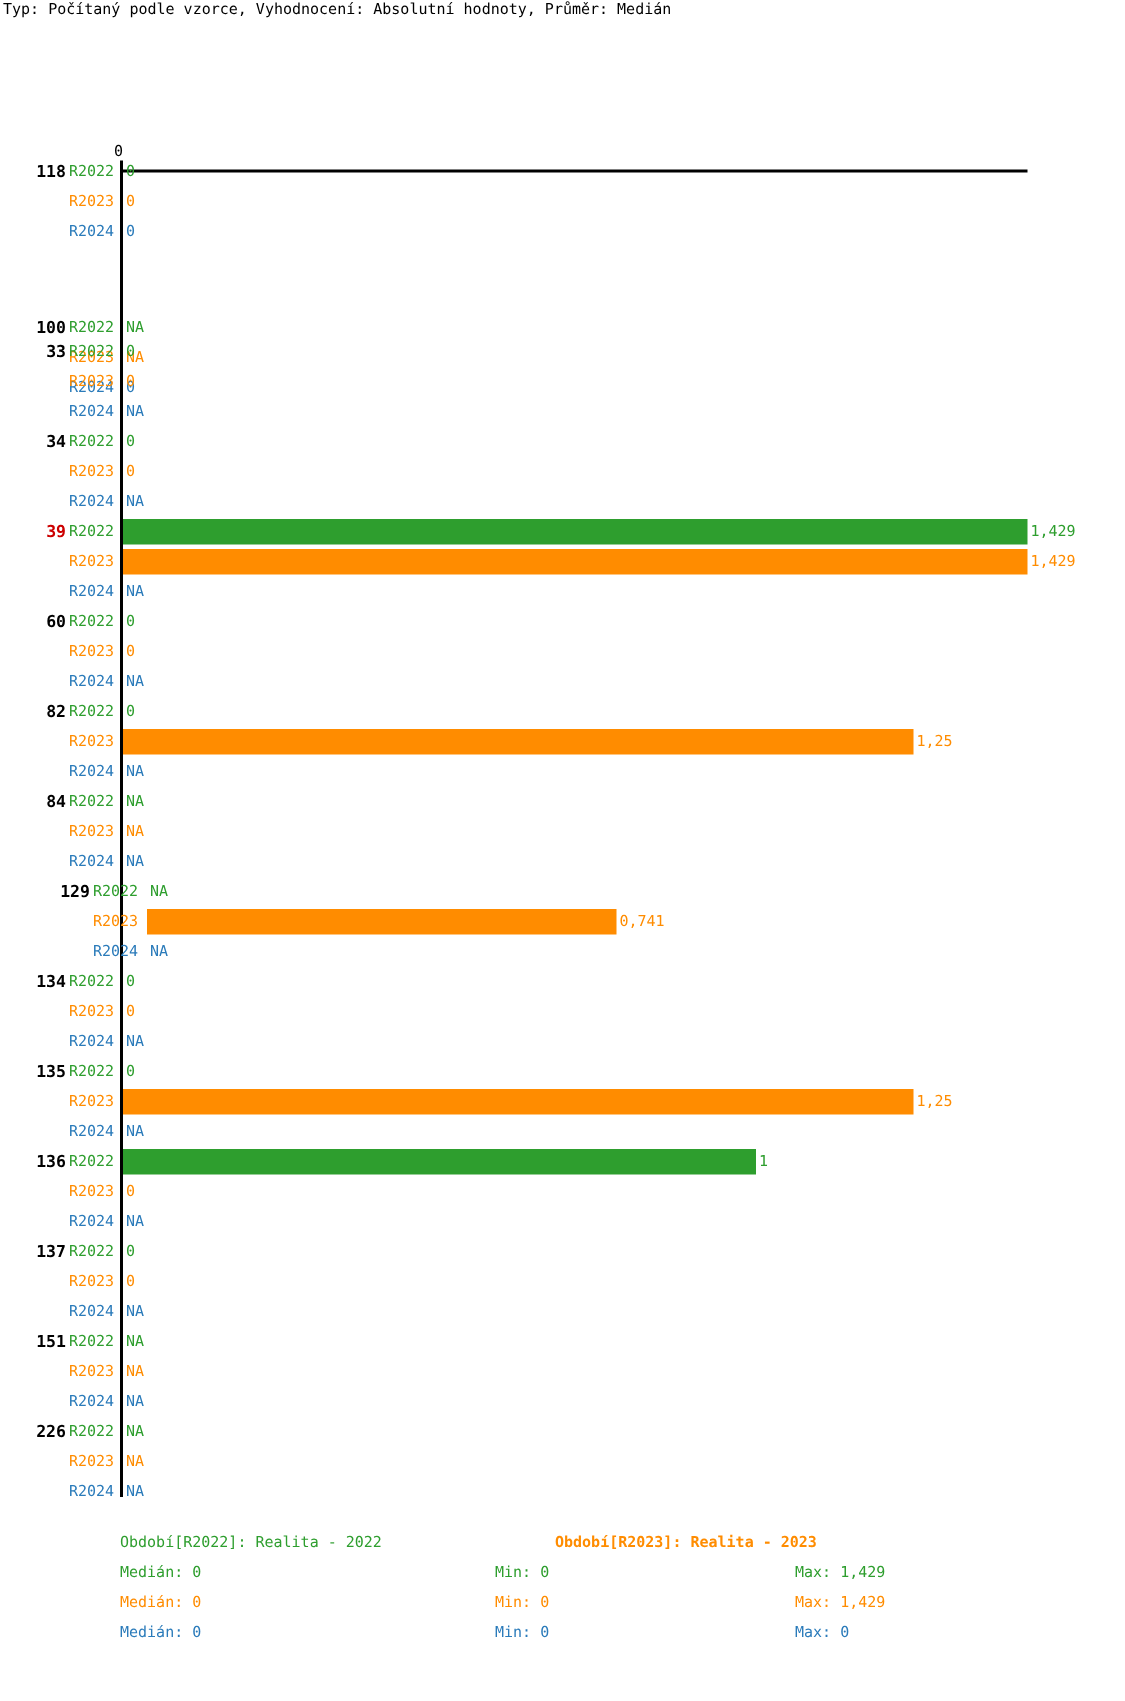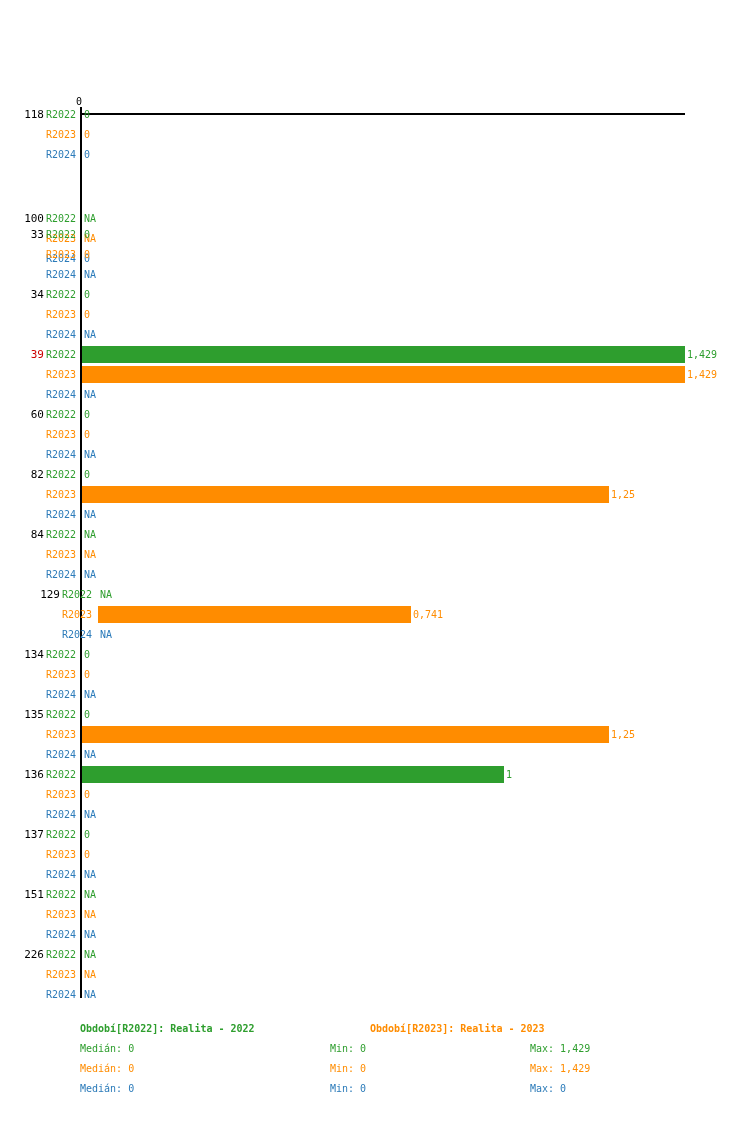--- a/index.html
+++ b/index.html
@@ -94,21 +94,21 @@
     left: 0;
     width: 750px;
   }
   .group-label {
     position: absolute;
     left: 0px;
     top: 4px;
     width: 44px;
     text-align: right;
     font-size: 11px;
-    font-weight: normal;
+    font-weight: bold;
     line-height: 14px;
     color: #000000;
   }
   .group-label.highlight {
     color: #cc0000;
   }
   .row {
     position: absolute;
     left: 0;
     width: 750px;
@@ -148,41 +148,42 @@
   .legend-row {
     position: relative;
     height: 20px;
   }
   .legend-cell {
     position: absolute;
     font-size: 10px;
     line-height: 13px;
     white-space: pre;
   }
-  .col-a { left: 80px; font-weight: bold; }
+  .col-a { left: 80px; }
   .col-b { left: 370px; font-weight: bold; }
 
   .stat-row {
     position: relative;
     height: 20px;
   }
   .stat-cell {
     position: absolute;
     font-size: 10px;
     line-height: 13px;
     white-space: pre;
   }
   .s-col-a { left: 80px; }
   .s-col-b { left: 330px; }
   .s-col-c { left: 530px; }
 </style>
 </head>
 <body>
 
 <div id="header">
+  <div id="chart-subtitle">Typ: Počítaný podle vzorce, Vyhodnocení: Absolutní hodnoty, Průměr: Medián</div>
 </div>
 
 <div id="plot">
   <div id="axis-origin-label">0</div>
   <div id="axis-tick-zero"></div>
   <div id="axis-top-line"></div>
   <div id="axis-vline"></div>
   <div id="groups-container">
       <div class="group" style="top: 8px; height: 60px;">
         <div class="group-label">118</div>

